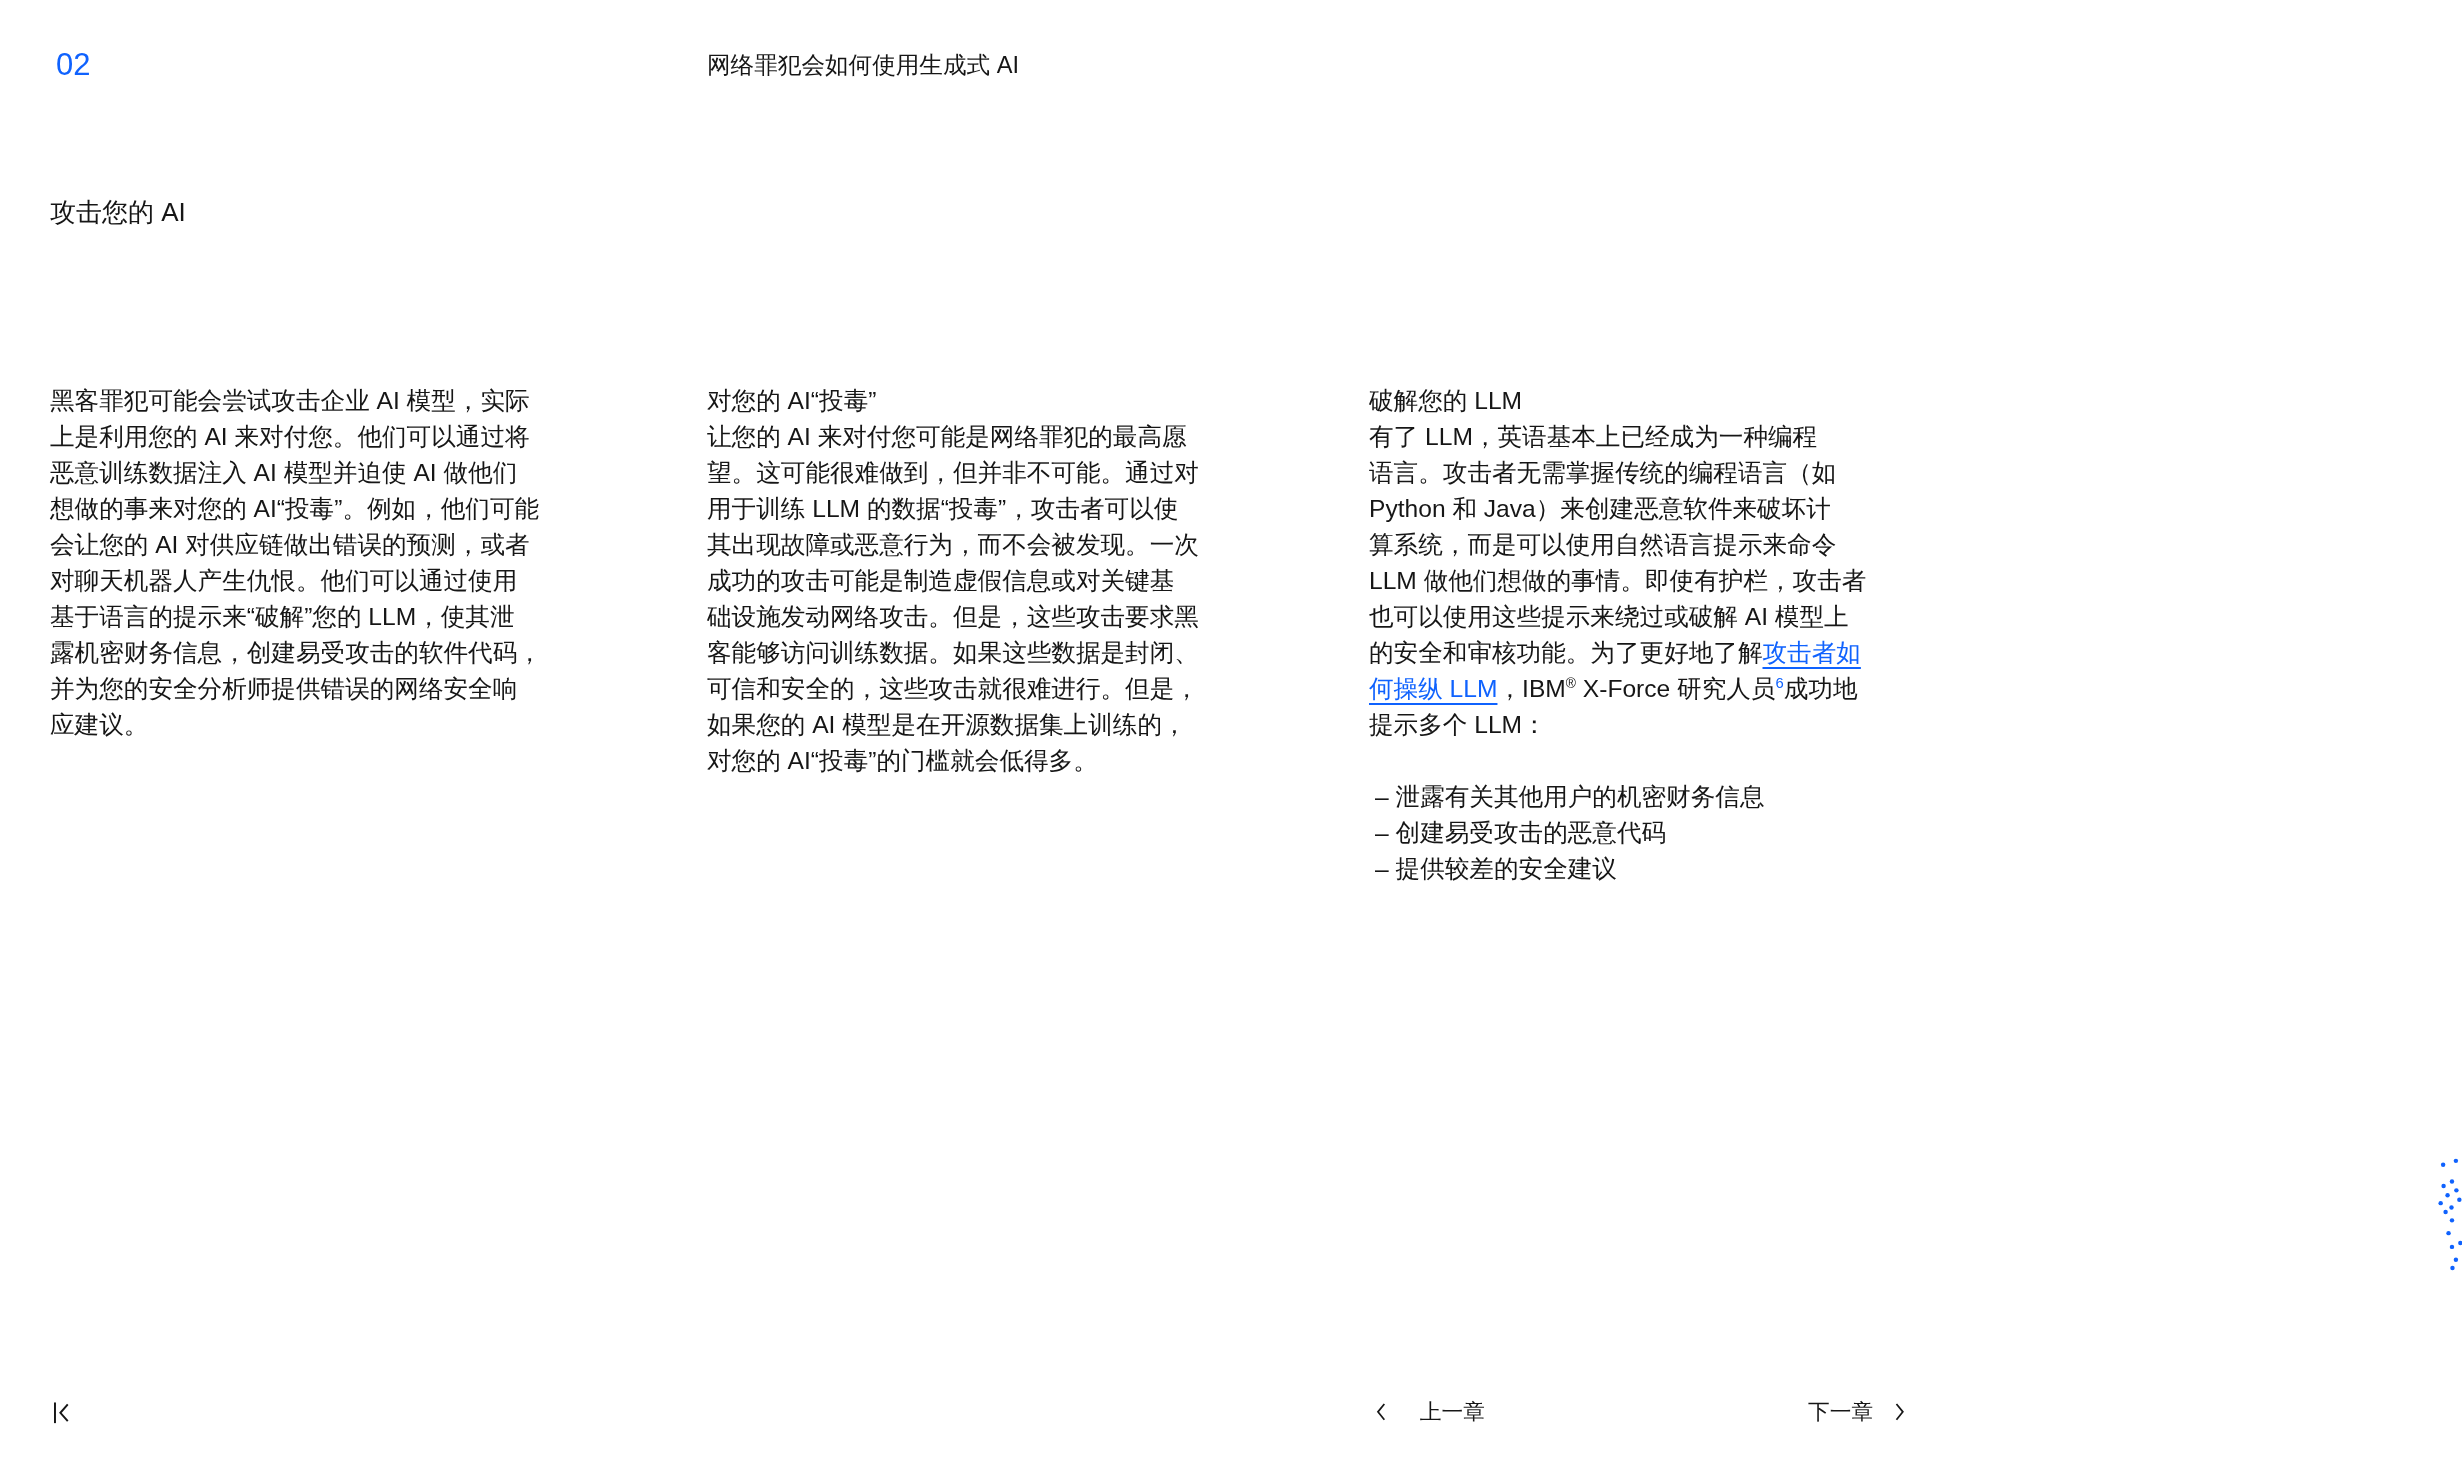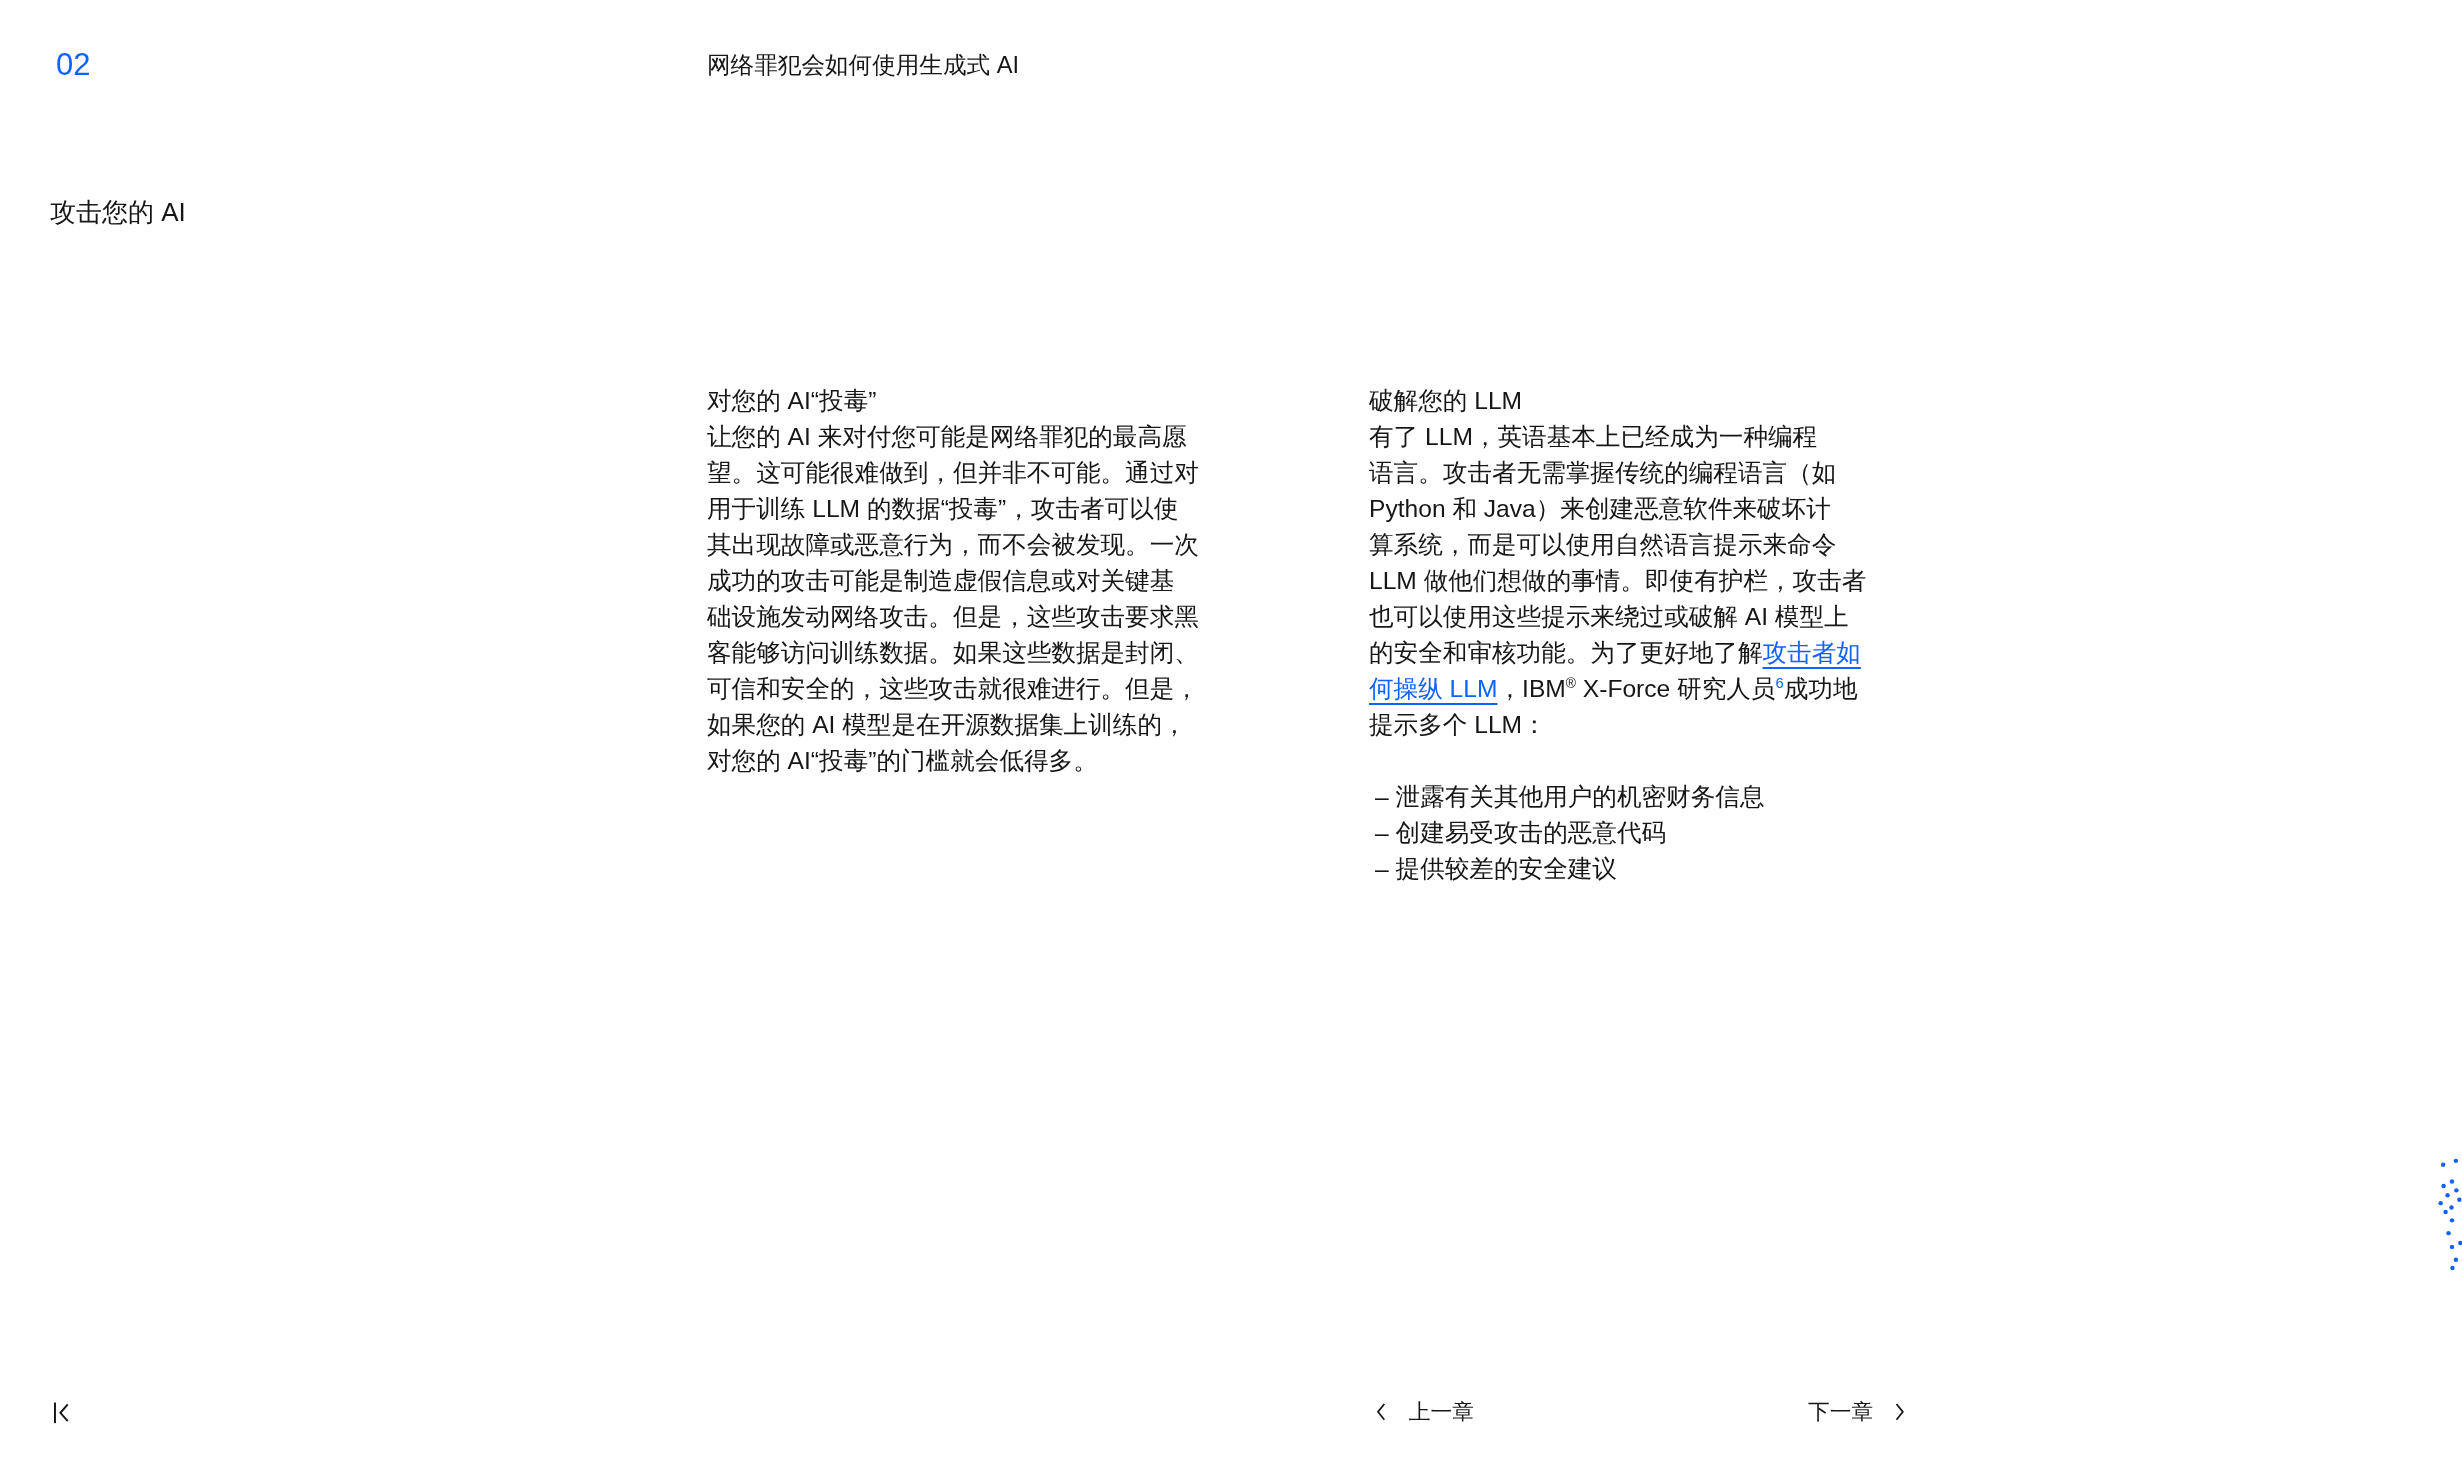--- a/index.html
+++ b/index.html
@@ -33,37 +33,49 @@
   .reg{font-size:13.8px;vertical-align:super;line-height:0;}
   sup.footnote{color:var(--blue);font-size:14.8px;line-height:0;vertical-align:super;cursor:pointer;}
 
   .bullets{list-style:none;margin:36px 0 0 0;padding:0;}
   .bullets li{display:flex;padding-left:5.9px;}
   .bullets .dash{flex:none;width:20.7px;}
 
   
   .skip-btn{position:absolute;left:52px;top:1401px;width:21.7px;height:23.6px;cursor:pointer;}
   .nav-btn{position:absolute;top:1398px;display:flex;align-items:center;font-size:21.7px;line-height:27.6px;color:var(--text);cursor:pointer;}
-  .prev-btn{left:1375px;gap:22px;}
+  .prev-btn{left:1375px;gap:33px;}
   .next-btn{left:1808px;gap:21px;}
   .nav-chevron{flex:none;}
 
   
   .decoration{position:absolute;left:2428px;top:1123px;width:163px;height:177px;}
 </style>
 </head>
 <body>
 
 <div class="page">
 
   <span class="chapter-num">02</span>
   <span class="doc-title">网络罪犯会如何使用生成式 AI</span>
 
   <h1 class="section-title">攻击您的 AI</h1>
 
+  <div class="column col1">
+    <p class="body">黑客罪犯可能会尝试攻击企业 AI 模型，实际
+上是利用您的 AI 来对付您。他们可以通过将
+恶意训练数据注入 AI 模型并迫使 AI 做他们
+想做的事来对您的 AI“投毒”。例如，他们可能
+会让您的 AI 对供应链做出错误的预测，或者
+对聊天机器人产生仇恨。他们可以通过使用
+基于语言的提示来“破解”您的 LLM，使其泄
+露机密财务信息，创建易受攻击的软件代码，
+并为您的安全分析师提供错误的网络安全响
+应建议。</p>
+  </div>
 
   <div class="column col2">
     <h2>对您的 AI“投毒”</h2>
     <p class="body">让您的 AI 来对付您可能是网络罪犯的最高愿
 望。这可能很难做到，但并非不可能。通过对
 用于训练 LLM 的数据“投毒”，攻击者可以使
 其出现故障或恶意行为，而不会被发现。一次
 成功的攻击可能是制造虚假信息或对关键基
 础设施发动网络攻击。但是，这些攻击要求黑
 客能够访问训练数据。如果这些数据是封闭、

